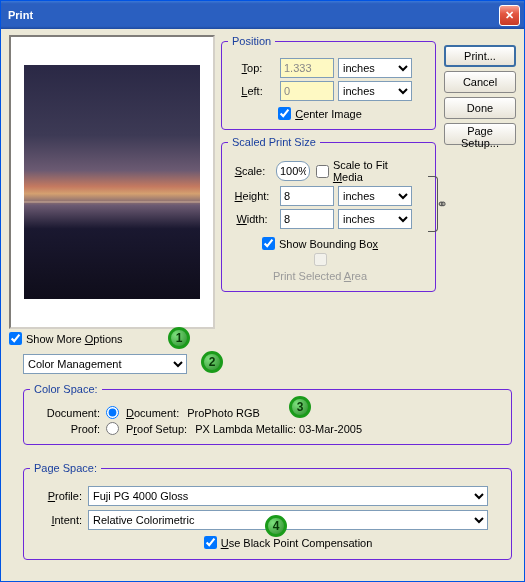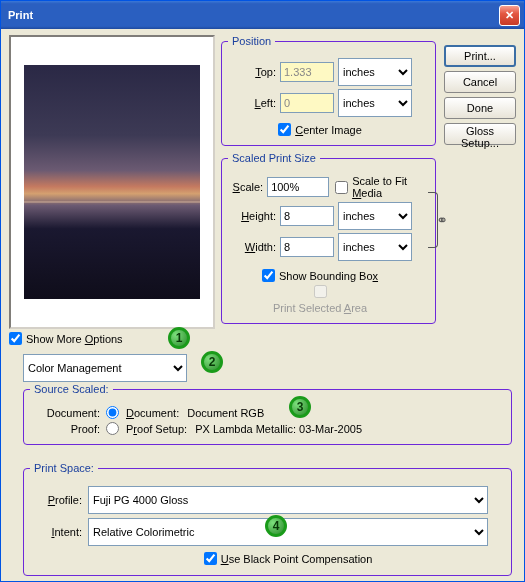--- a/index.html
+++ b/index.html
@@ -9,24 +9,24 @@
 .titlebar .title { font-weight: bold; flex: 1; padding-left: 3px; }
 .close-btn { width: 21px; height: 21px; background: linear-gradient(#f5a091, #e45742 40%, #c73a26); border: 1px solid #fff; border-radius: 3px; display: flex; align-items: center; justify-content: center; color: #fff; font-weight: bold; font-size: 13px; cursor: pointer; }
 .body { padding: 6px; position: relative; height: 555px; }
 .preview { position: absolute; left: 8px; top: 6px; width: 206px; height: 294px; border: 2px inset #d4d0c8; background: #fff; display: flex; align-items: center; justify-content: center; }
 .preview-img { width: 176px; height: 234px; background: linear-gradient(#2a2845 0%, #3d3a55 30%, #6b5a72 45%, #c57a60 52%, #d4a070 55%, #6b5a72 60%, #1a1830 70%, #0f0d1a 100%); position: relative; }
 .preview-img::before { content: ""; position: absolute; left: 0; right: 0; top: 58%; height: 2px; background: rgba(255,220,180,0.3); }
 .rpanel { position: absolute; left: 220px; top: 6px; width: 208px; }
 fieldset { border: 1px solid #6d28d9; border-radius: 4px; margin: 0 0 6px 0; padding: 8px 23px 6px 6px; }
 legend { color: #1a3f9e; padding: 0 4px; }
 .row { display: flex; align-items: center; margin: 3px 0; }
-.lbl { text-align: right; width: 48px; margin-right: 4px; }
+.lbl { text-align: center; width: 48px; margin-right: 4px; }
 input[type=text] { border: 1px solid #7f9db9; height: 20px; padding: 0 3px; background: #fff; }
 input[type=text]:disabled { background: #fef9c3; color: #888; }
-select { border: 1px solid #7f9db9; height: 28px; background: #fff; }
+select { border: 1px solid #7f9db9; height: 20px; background: #fff; }
 .u { text-decoration: underline; }
 .ck { display: flex; align-items: center; gap: 4px; }
 input[type=checkbox] { width: 13px; height: 13px; margin: 0; }
 input[type=radio] { margin: 0 3px 0 0; }
 .link-icon { width: 18px; display: flex; align-items: center; justify-content: center; font-size: 14px; color: #555; }
 .btncol { position: absolute; right: 8px; top: 16px; width: 72px; display: flex; flex-direction: column; gap: 4px; }
 .btncol button { height: 22px; border: 1px solid #888; border-radius: 3px; background: linear-gradient(#fff, #e8e4d8); cursor: pointer; }
 .btncol button.default { border: 2px solid #3b6ea5; }
 .more-opts { position: absolute; left: 8px; top: 303px; }
 .cm-select { position: absolute; left: 22px; top: 325px; }
@@ -74,21 +74,21 @@
             <input type="checkbox" checked="" style="">
             <span><span class="u">C</span>enter Image</span>
           </label>
         </div>
       </fieldset>
 
       <fieldset style="position:relative;">
         <legend>Scaled Print Size</legend>
         <div class="row">
           <span class="lbl"><span class="u">S</span>cale:</span>
-          <input type="text" style="width: 62px;" value="100%">
+          <input type="text" style="width: 34px; border-radius: 9px;" value="100%">
           <label class="ck" style="margin-left:6px">
             <input type="checkbox" style="">
             <span>Scale to Fit <span class="u">M</span>edia</span>
           </label>
         </div>
         <div class="row">
           <span class="lbl"><span class="u">H</span>eight:</span>
           <input type="text" style="width: 54px;" value="8">
           <select style="width:74px;margin-left:4px"><option>inches</option></select>
         </div>
@@ -111,54 +111,54 @@
             <span>Print Selected <span class="u">A</span>rea</span>
           </label>
         </div>
       </fieldset>
     </div>
 
     <div class="btncol">
       <button class="default">Print...</button>
       <button>Cancel</button>
       <button>Done</button>
-      <button>Gloss Setup...</button>
+      <button>Page Setup...</button>
     </div>
 
     <label class="ck more-opts">
       <input type="checkbox" checked="" style="">
       <span>Show More <span class="u">O</span>ptions</span>
     </label>
 
     <select class="cm-select" style="width:164px">
       <option>Color Management</option>
     </select>
 
     <fieldset class="source-fs">
-      <legend>Source Scaled:</legend>
+      <legend>Color Space:</legend>
       <div class="src-row">
         <span class="src-lbl">Document:</span>
         <label class="ck">
           <input type="radio" name="src" checked="" style="">
           <span><span class="u">D</span>ocument:</span>
         </label>
-        <span style="margin-left:8px">Document RGB</span>
+        <span style="margin-left:8px">ProPhoto RGB</span>
       </div>
       <div class="src-row">
         <span class="src-lbl">Proof:</span>
         <label class="ck">
           <input type="radio" name="src" style="">
           <span>P<span class="u">r</span>oof Setup:</span>
         </label>
         <span style="margin-left:8px">PX Lambda Metallic: 03-Mar-2005</span>
       </div>
     </fieldset>
 
     <fieldset class="print-fs">
-      <legend>Print Space:</legend>
+      <legend>Page Space:</legend>
       <div class="wide-row">
         <span class="wide-lbl"><span class="u">P</span>rofile:</span>
         <select style="flex:1"><option>Fuji PG 4000 Gloss</option></select>
       </div>
       <div class="wide-row">
         <span class="wide-lbl"><span class="u">I</span>ntent:</span>
         <select style="flex:1"><option>Relative Colorimetric</option></select>
       </div>
       <div class="wide-row" style="margin-left:58px;margin-top:6px;justify-content:center;">
         <label class="ck">

